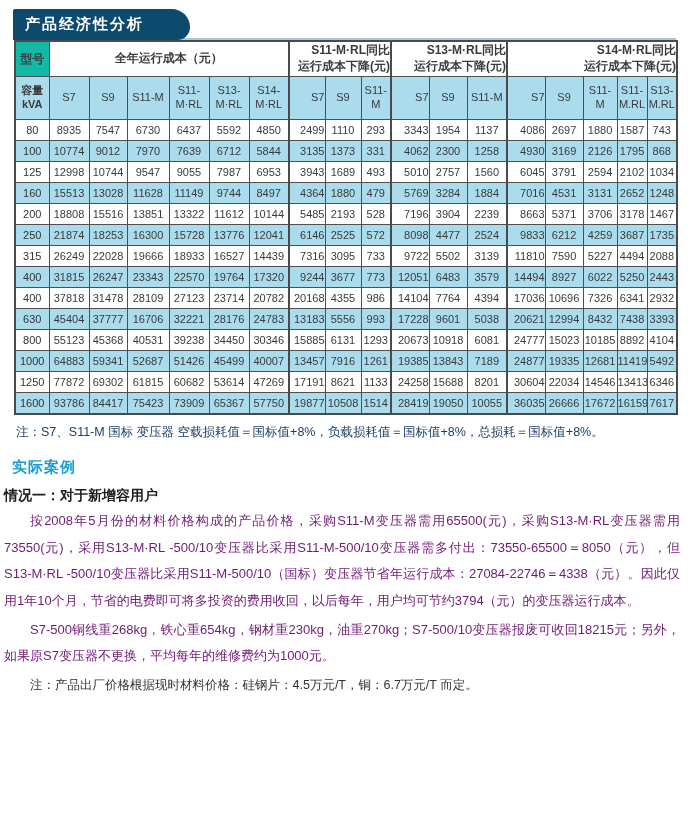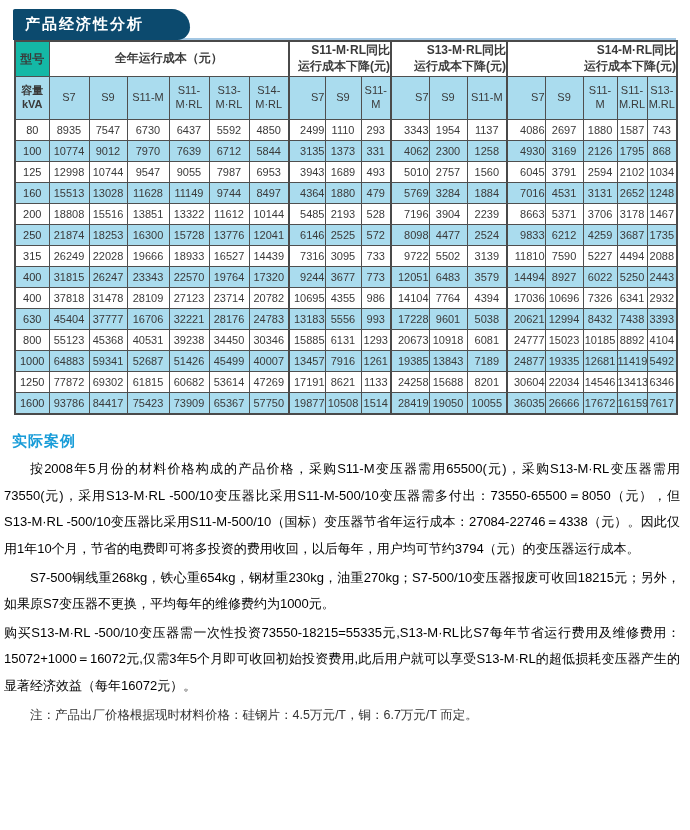--- a/index.html
+++ b/index.html
@@ -88,21 +88,21 @@
   .case-title{
     font-size:14px;
     font-weight:bold;
     color:#1c1c1c;
     margin:10px 10px 3px 4px;
   }
   .body-par{
     margin:2px 10px 0 4px;
     font-size:13px;
     line-height:2.05;
-    color:#000000;
+    color:#701a75;
     text-align:justify;
   }
   .body-par.indent{text-indent:2em;}
   .final-note{
     margin:7px 10px 0 30px;
     font-size:12.5px;
     color:#333333;
   }
 </style>
 </head>
@@ -340,21 +340,21 @@
           <td>2443</td>
         </tr>
         <tr>
           <td class="cap-td">400</td>
           <td>37818</td>
           <td>31478</td>
           <td>28109</td>
           <td>27123</td>
           <td>23714</td>
           <td>20782</td>
-          <td class="grp">10695</td>
+          <td class="grp">20168</td>
           <td>4355</td>
           <td>986</td>
           <td class="grp">14104</td>
           <td>7764</td>
           <td>4394</td>
           <td class="grp">17036</td>
           <td>10696</td>
           <td>7326</td>
           <td>6341</td>
           <td>2932</td>
@@ -455,23 +455,24 @@
           <td>10055</td>
           <td class="grp">36035</td>
           <td>26666</td>
           <td>17672</td>
           <td>16159</td>
           <td>7617</td>
         </tr>
       </tbody>
   </table>
 
+  <p class="table-note">注：S7、S11-M 国标 变压器 空载损耗值＝国标值+8%，负载损耗值＝国标值+8%，总损耗＝国标值+8%。</p>
 
   <div class="blue-heading cases">实际案例</div>
 
+  <div class="case-title">情况一：对于新增容用户</div>
   <p class="body-par indent">按2008年5月份的材料价格构成的产品价格，采购S11-M变压器需用65500(元)，采购S13-M·RL变压器需用73550(元)，采用S13-M·RL -500/10变压器比采用S11-M-500/10变压器需多付出：73550-65500＝8050（元），但S13-M·RL -500/10变压器比采用S11-M-500/10（国标）变压器节省年运行成本：27084-22746＝4338（元）。因此仅用1年10个月，节省的电费即可将多投资的费用收回，以后每年，用户均可节约3794（元）的变压器运行成本。</p>
 
   <p class="body-par indent">S7-500铜线重268kg，铁心重654kg，钢材重230kg，油重270kg；S7-500/10变压器报废可收回18215元；另外，如果原S7变压器不更换，平均每年的维修费约为1000元。</p>
-  <p class="body-par">购买S13-M·RL -500/10变压器需一次性投资73550-18215=55335元,S13-M·RL比S7每年节省运行费用及维修费用：15072+1000＝16072元,仅需3年5个月即可收回初始投资费用,此后用户就可以享受S13-M·RL的超低损耗变压器产生的显著经济效益（每年16072元）。</p>
 
   <p class="final-note">注：产品出厂价格根据现时材料价格：硅钢片：4.5万元/T，铜：6.7万元/T 而定。</p>
 
 </div>
 
 </body></html>

